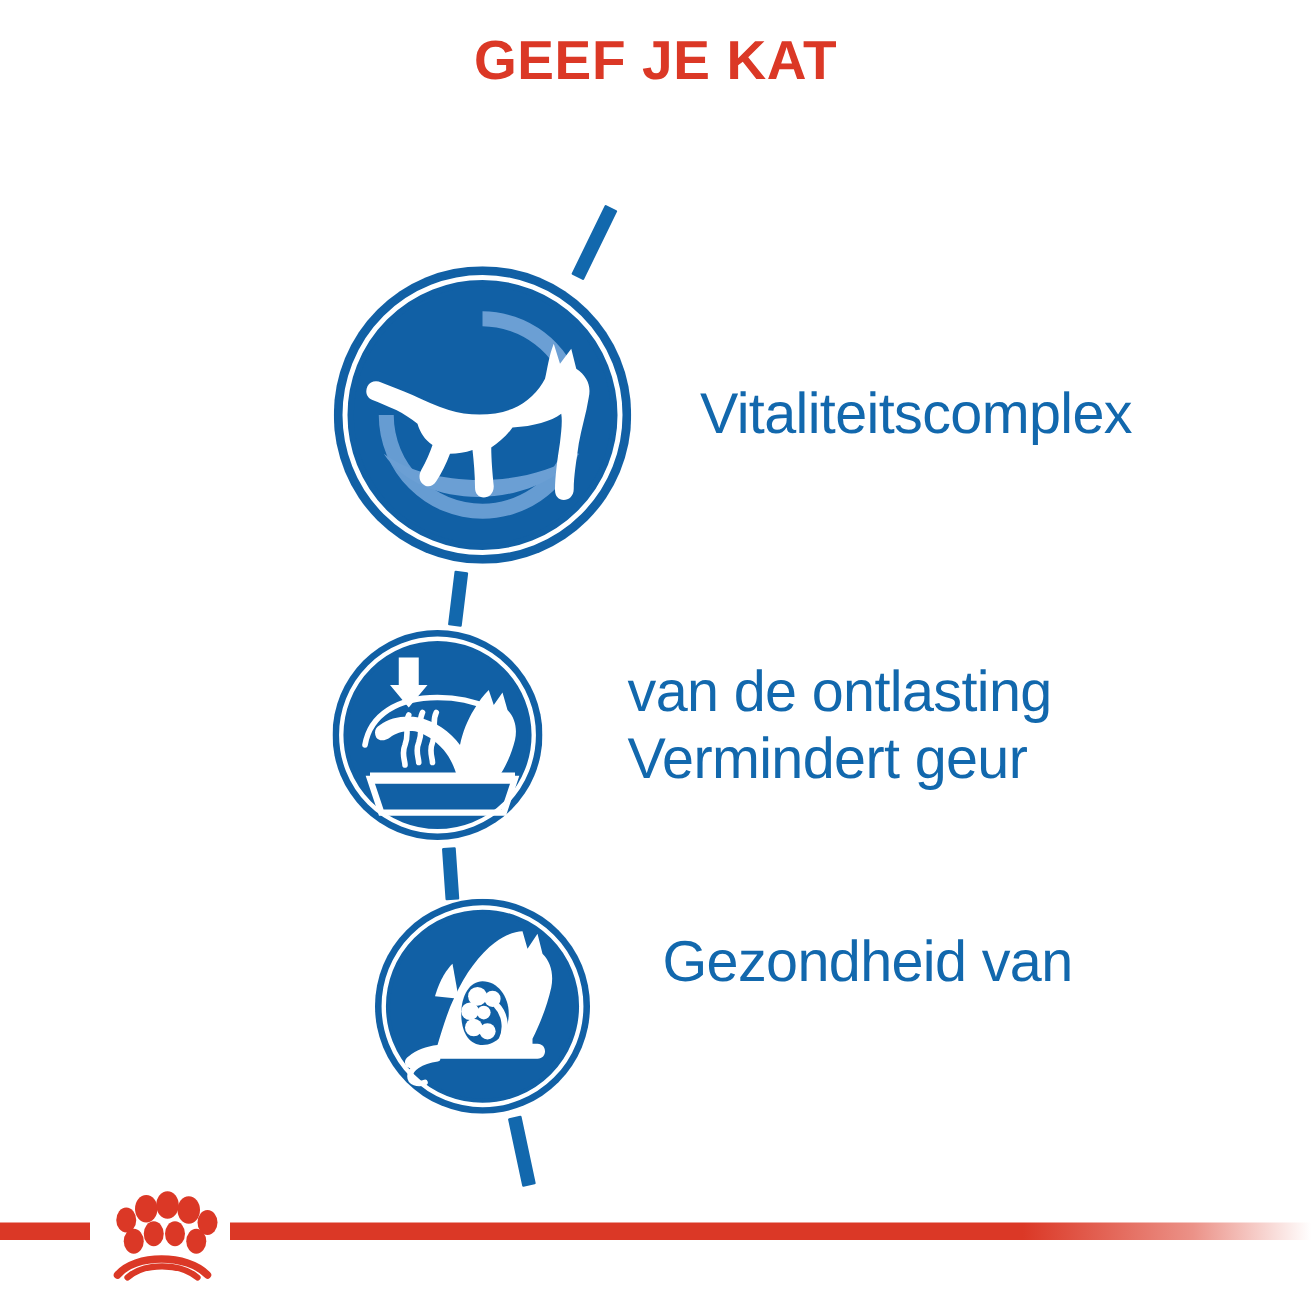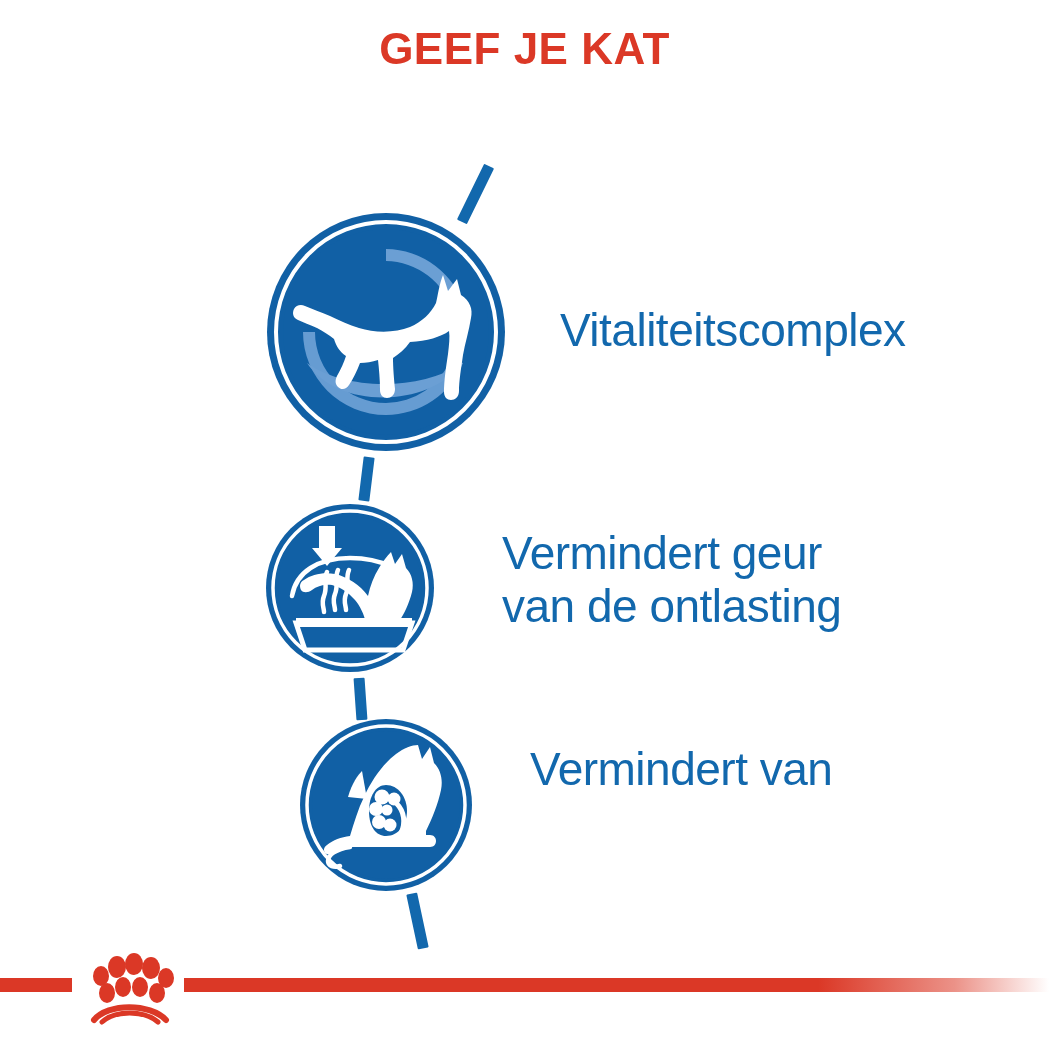--- a/index.html
+++ b/index.html
@@ -212,22 +212,22 @@
                  C 46 70 58 68 69 70
                  C 82 73 94 81 102 92
                  C 104 82 108 72 113 64
                  C 117 57 121 52 125 48 Z" fill="#FFFFFF"></path>
 
         <path d="M 30 119 L 146 119 L 137 146 L 39 146 Z" fill="none" stroke="#FFFFFF" stroke-width="5"></path>
         <rect x="30" y="114" width="116" height="9" fill="#FFFFFF"></rect>
       </svg>
     </div>
     <div class="feature-label" id="row2-label">
+      <span class="lbl-line">van de ontlasting</span>
       <span class="lbl-line">Vermindert geur</span>
-      <span class="lbl-line">van de ontlasting</span>
     </div>
   </div>
 
   <div class="feature-row">
     <div class="feature-icon" id="row3-icon">
       <svg viewBox="0 0 172 172" width="172" height="172" aria-hidden="true">
         <circle cx="86" cy="86" r="86" fill="#1160A5"></circle>
         <circle cx="86" cy="86" r="79" fill="none" stroke="#FFFFFF" stroke-width="3.5"></circle>
         <circle cx="86" cy="86" r="74" fill="#1160A5"></circle>
 
@@ -262,21 +262,21 @@
         <circle cx="76" cy="90" r="7" fill="#FFFFFF"></circle>
         <circle cx="79" cy="103" r="7" fill="#FFFFFF"></circle>
         <circle cx="90" cy="106" r="6.5" fill="#FFFFFF"></circle>
         <circle cx="87" cy="91" r="5.5" fill="#FFFFFF"></circle>
         <path d="M 97 85 C 104 92 106 104 101 114" fill="none" stroke="#FFFFFF" stroke-width="5" stroke-linecap="round"></path>
 
         <path d="M 50 128 C 36 130 28 136 28 142 C 28 147 34 149 40 147" fill="none" stroke="#FFFFFF" stroke-width="4.5" stroke-linecap="round"></path>
       </svg>
     </div>
     <div class="feature-label" id="row3-label">
-      <span class="lbl-line">Vermindert van</span>
+      <span class="lbl-line">Gezondheid van</span>
     </div>
   </div>
 
   <div id="footer-rule"></div>
   <div id="footer-rule-gap"></div>
 
   <div id="crown-logo">
     <svg viewBox="0 0 116 80" width="116" height="80" aria-hidden="true">
       <g fill="#DB3826">
 

